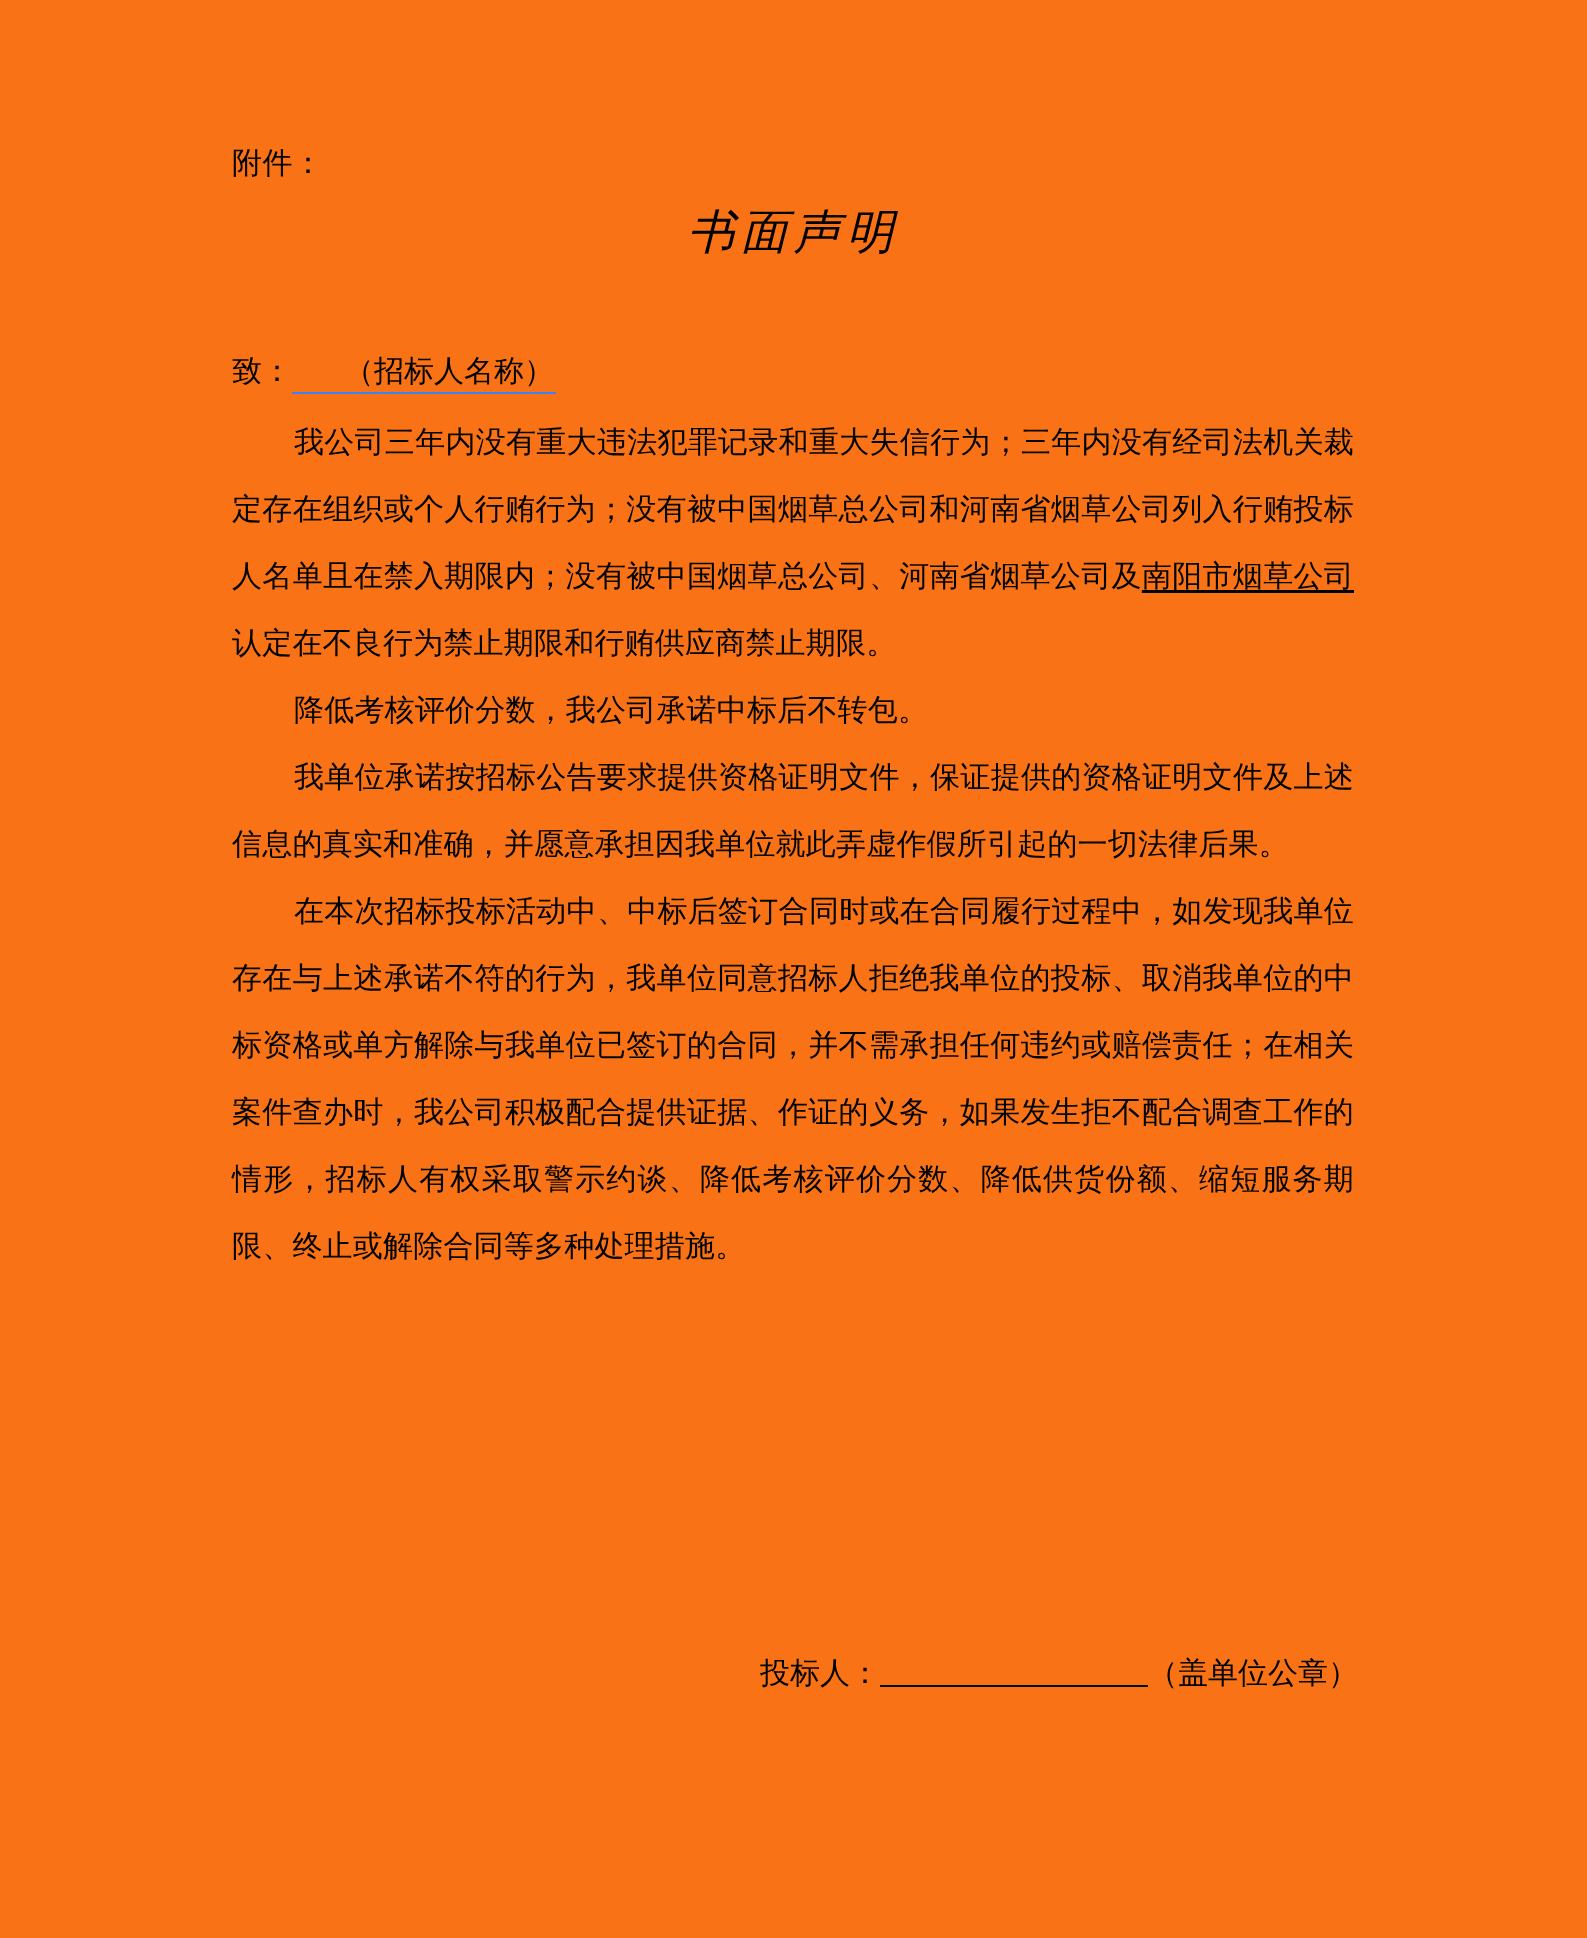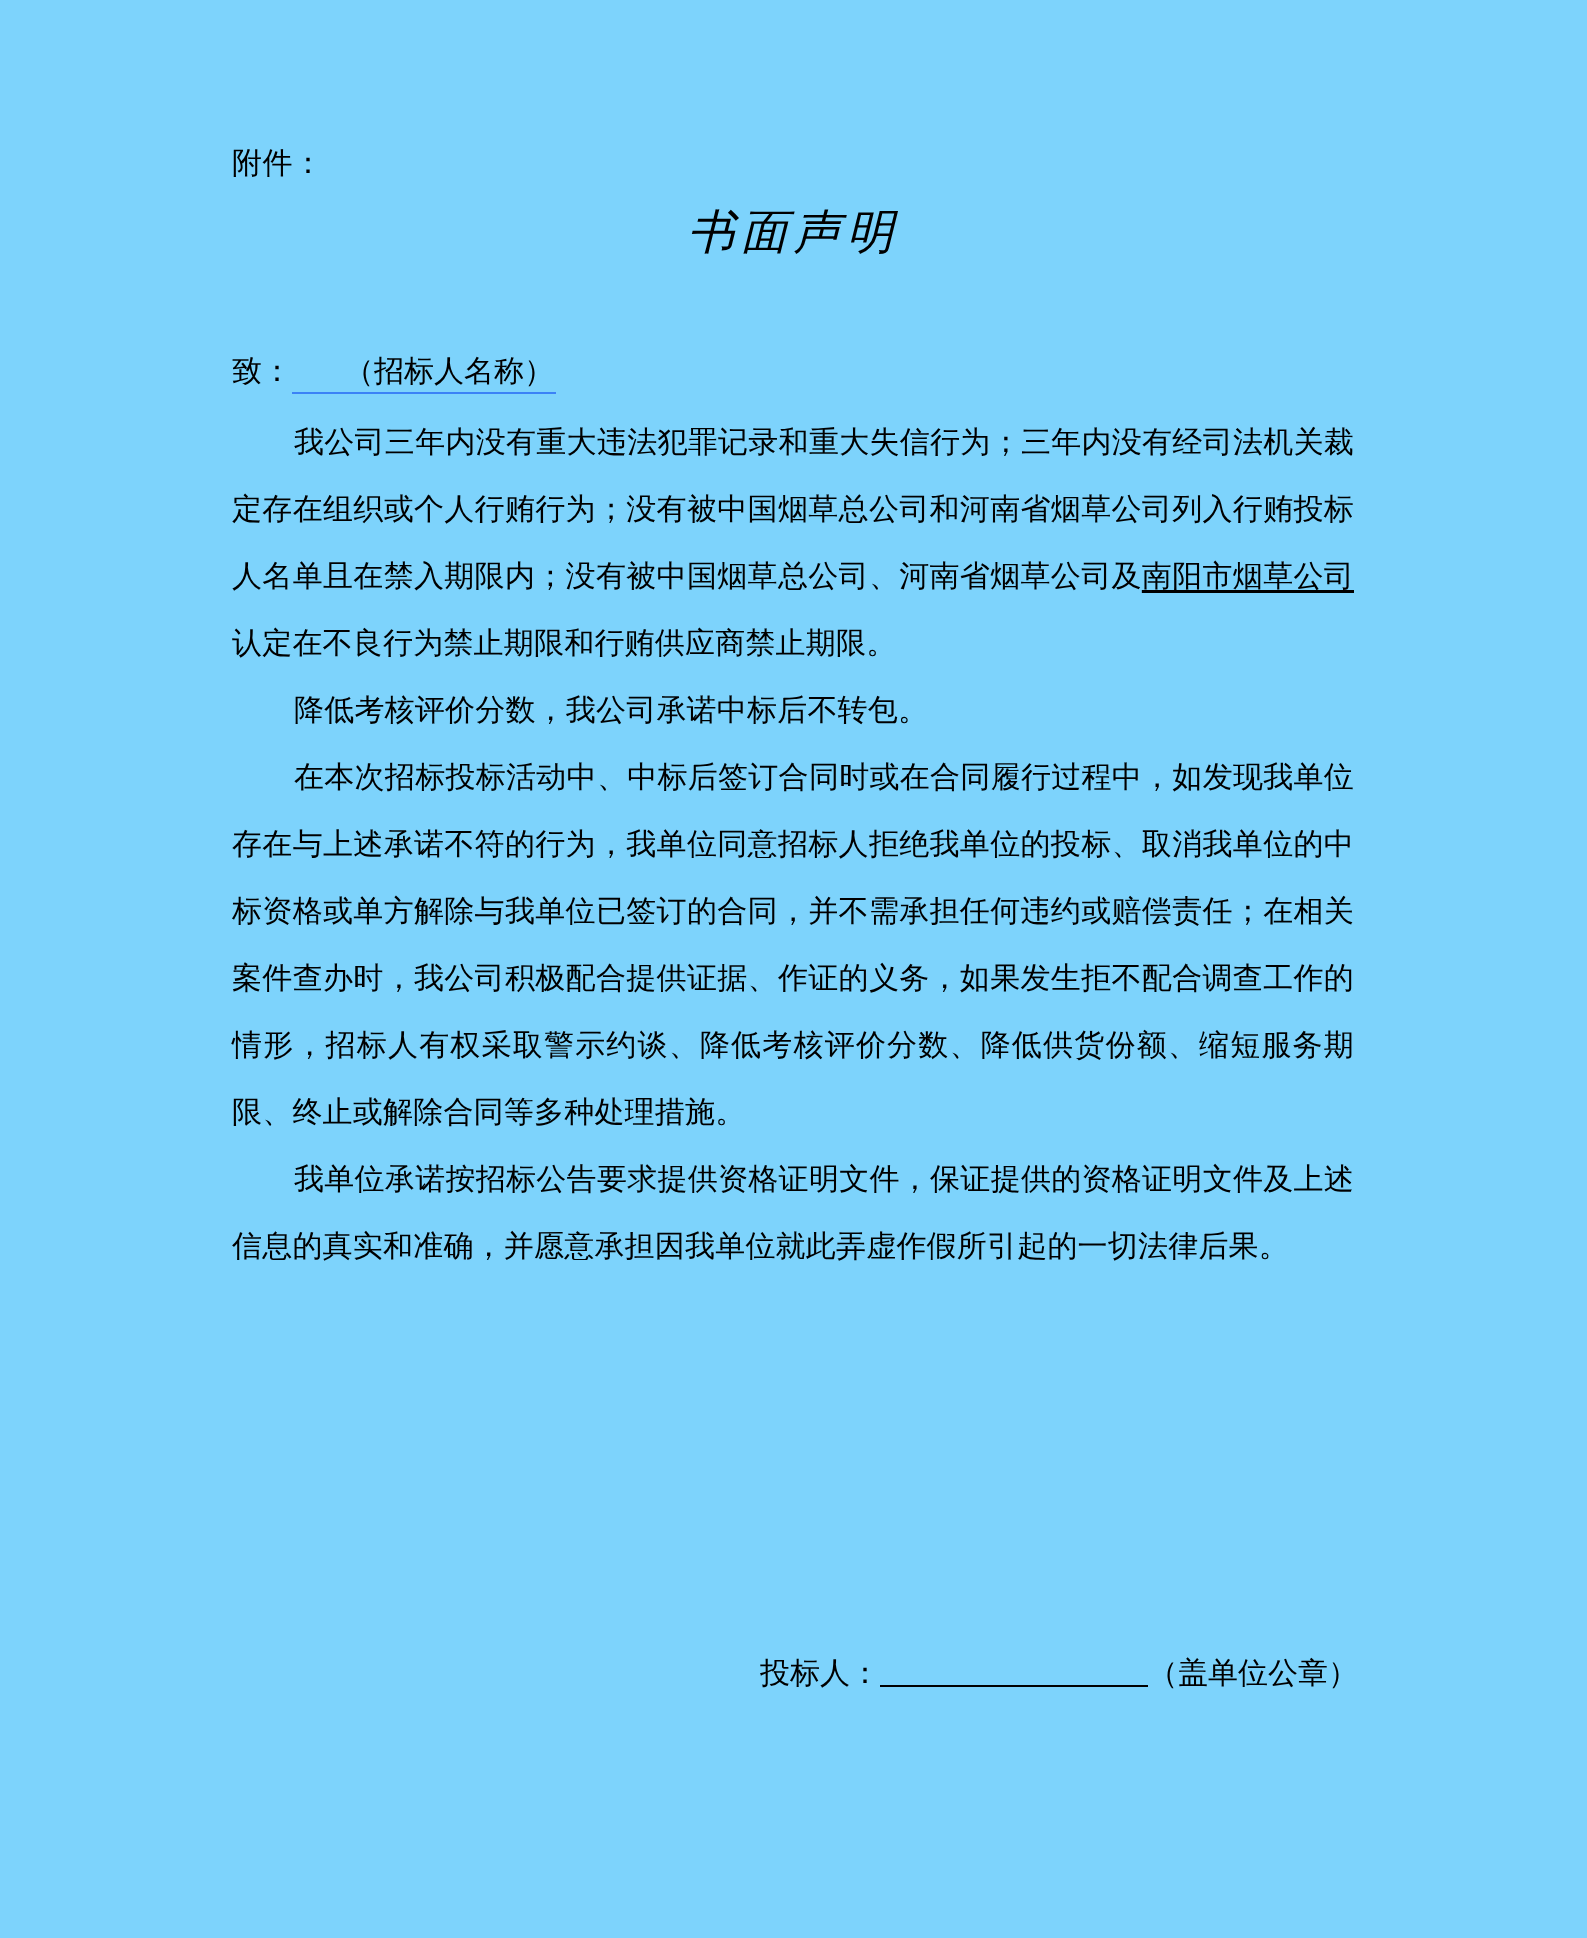--- a/index.html
+++ b/index.html
@@ -9,21 +9,21 @@
     background: #ffffff;
   }
   body {
     font-family: "Liberation Serif", "DejaVu Serif", serif;
     color: #000000;
   }
   .page {
     position: relative;
     width: 1587px;
     height: 1938px;
-    background: #7dd3fc;
+    background: #f97316;
     overflow: hidden;
     box-sizing: border-box;
   }
 
   
   .attachment-label {
     position: absolute;
     left: 232px;
     top: 148px;
     font-size: 30px;
@@ -154,23 +154,23 @@
     <span class="recipient-label">致：</span><span class="recipient-blank"><span class="lead"></span><span>（招标人名称）</span></span>
   </div>
 
   <div class="body-block">
 
 
     <p class="para"><span>我公司三年内没有重大违法犯罪记录和重大失信行为；三年内没有经司法机关裁定存在组织或个人行贿行为；没有被中国烟草总公司和河南省烟草公司列入行贿投标人名单且在禁入期限内；没有被中国烟草总公司、河南省烟草公司及</span><span class="u">南阳市烟草公司</span><span>认定在不良行为禁止期限和行贿供应商禁止期限。</span></p>
 
     <p class="para">降低考核评价分数，我公司承诺中标后不转包。</p>
 
+    <p class="para">我单位承诺按招标公告要求提供资格证明文件，保证提供的资格证明文件及上述信息的真实和准确，并愿意承担因我单位就此弄虚作假所引起的一切法律后果。</p>
+
     <p class="para">在本次招标投标活动中、中标后签订合同时或在合同履行过程中，如发现我单位存在与上述承诺不符的行为，我单位同意招标人拒绝我单位的投标、取消我单位的中标资格或单方解除与我单位已签订的合同，并不需承担任何违约或赔偿责任；在相关案件查办时，我公司积极配合提供证据、作证的义务，如果发生拒不配合调查工作的情形，招标人有权采取警示约谈、降低考核评价分数、降低供货份额、缩短服务期限、终止或解除合同等多种处理措施。</p>
-
-    <p class="para">我单位承诺按招标公告要求提供资格证明文件，保证提供的资格证明文件及上述信息的真实和准确，并愿意承担因我单位就此弄虚作假所引起的一切法律后果。</p>
 
 
   </div>
 
   <div class="sign-block">
     <div class="sign-row"><span>投标人：</span><span class="sign-blank"></span><span>（盖单位公章）</span></div>
 
   </div>
 
 </div>

